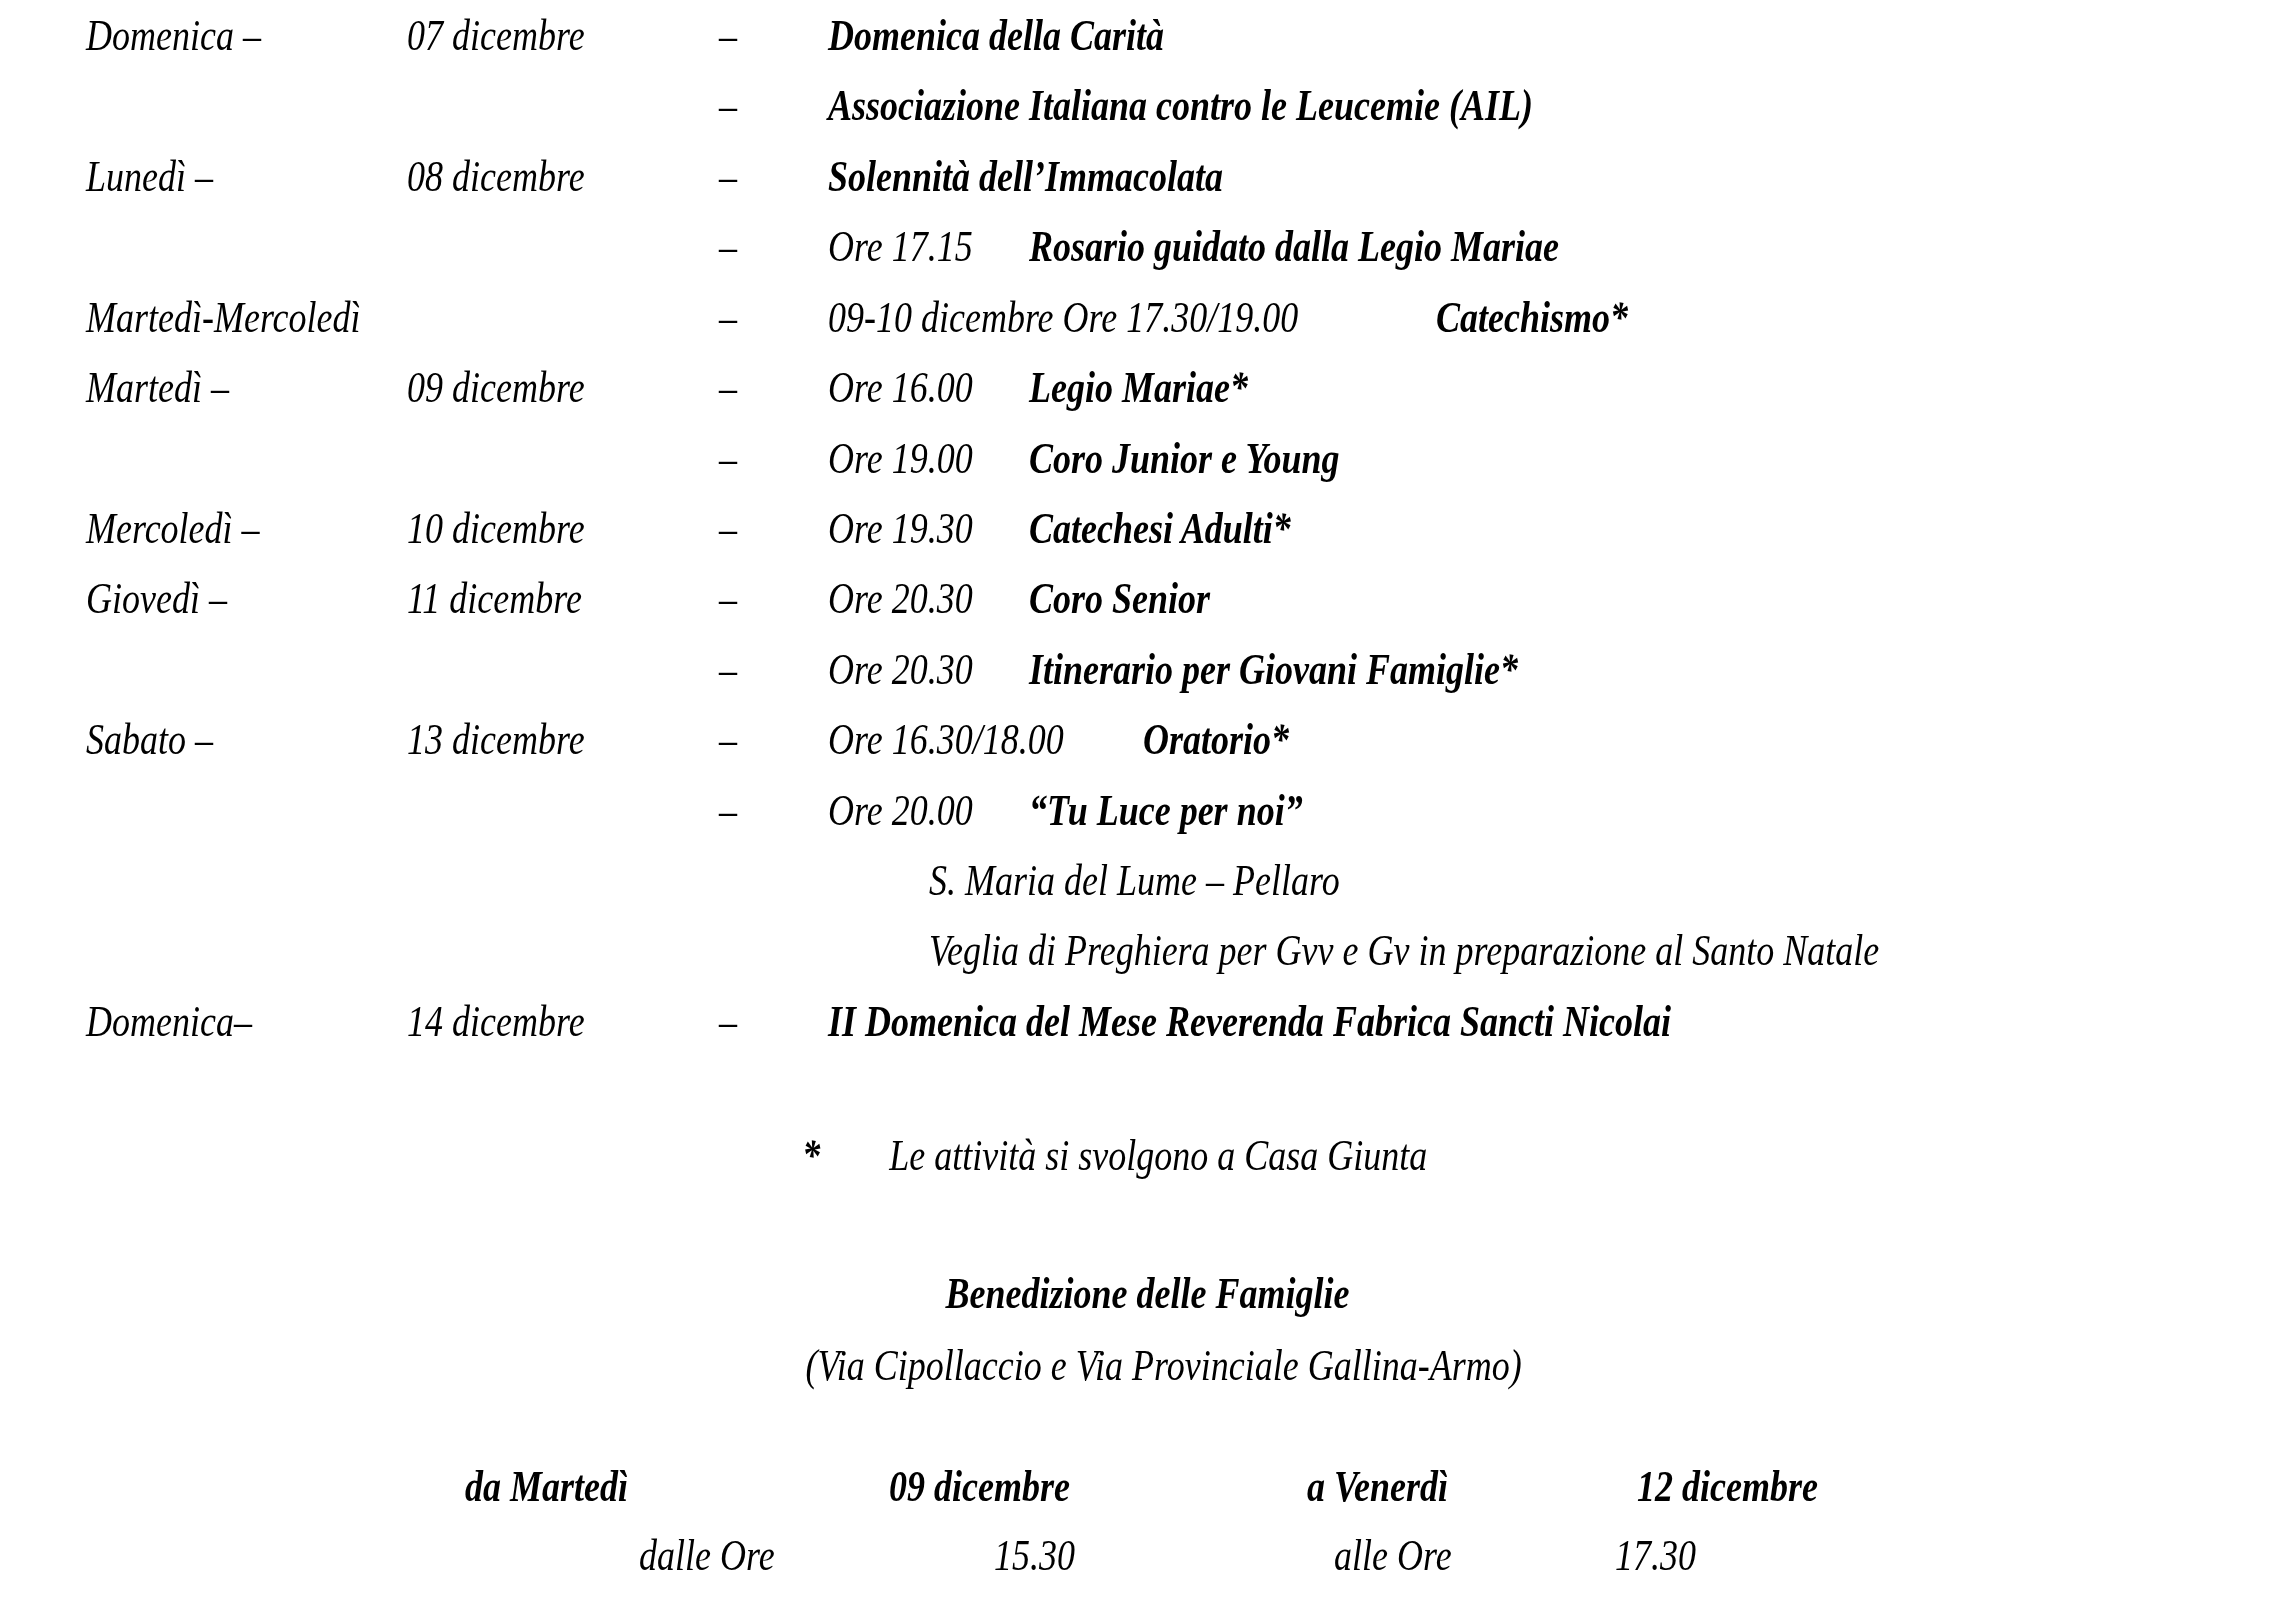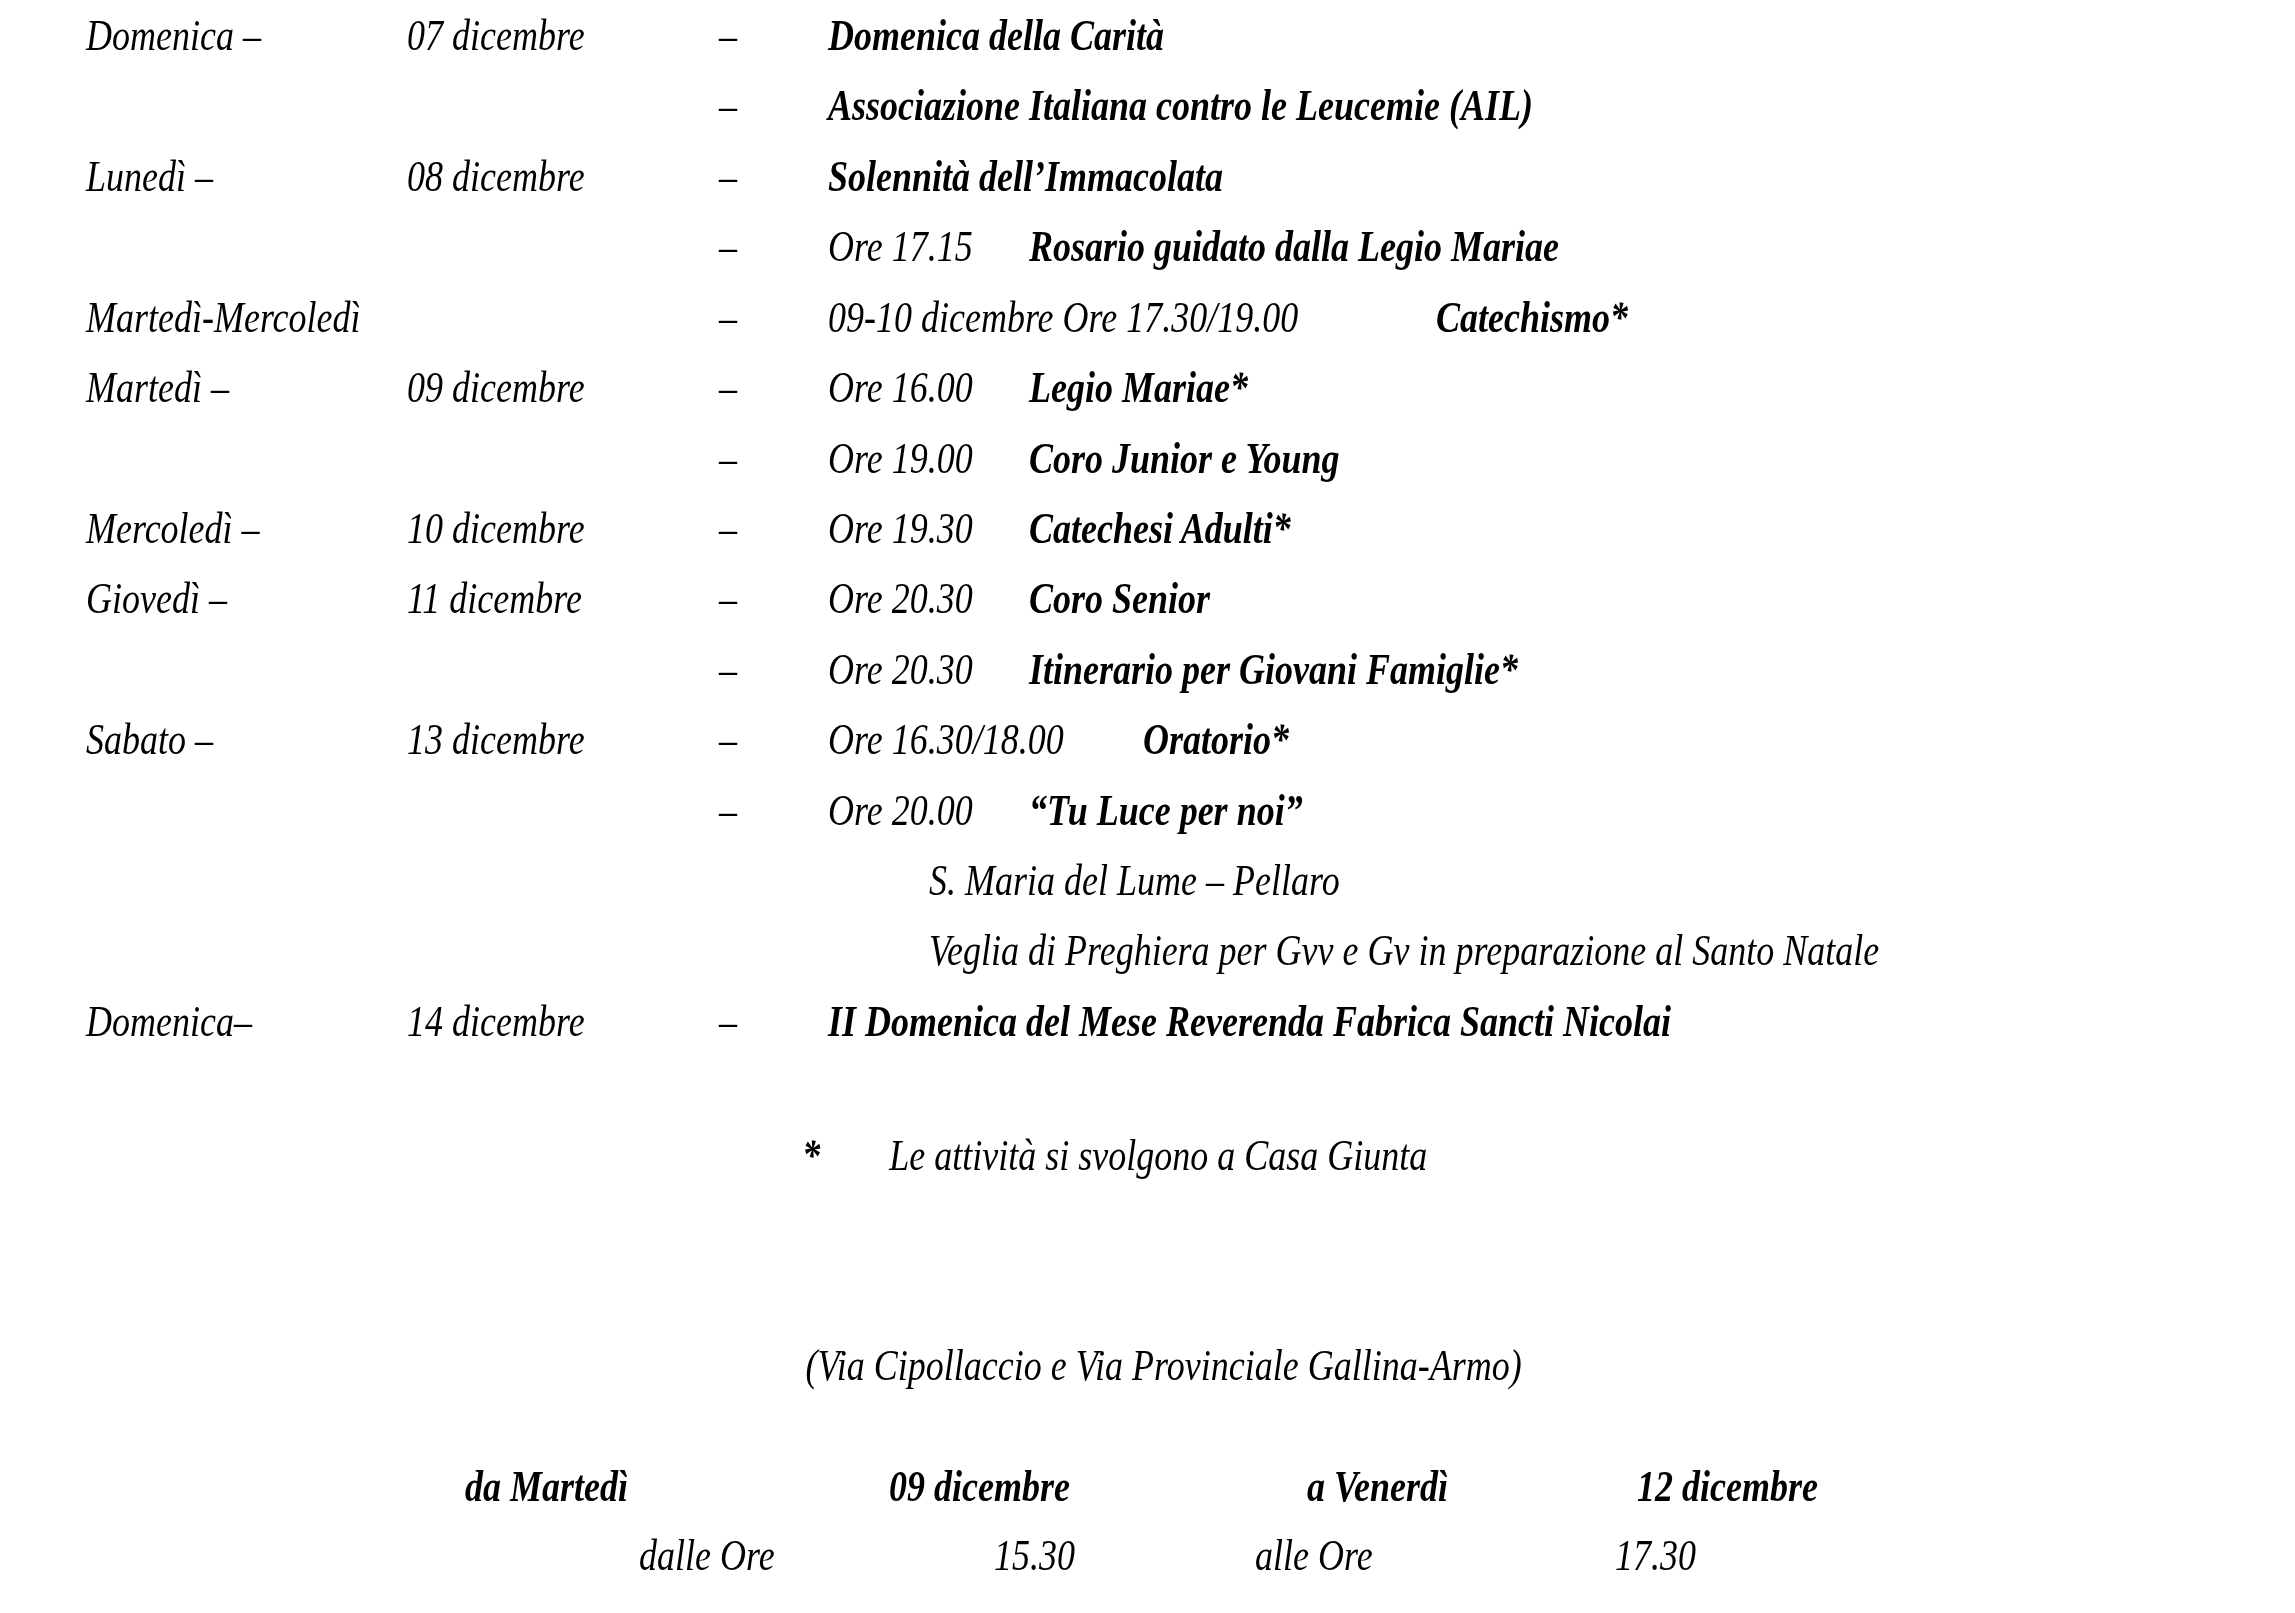--- a/index.html
+++ b/index.html
@@ -99,21 +99,21 @@
     line-height: 69px;
     white-space: nowrap;
   }
   .b-c1 { left: 465px; }
   .b-c2 { left: 889px; }
   .b-c3 { left: 1307px; }
   .b-c4 { left: 1637px; }
 
   .b2-c1 { left: 639px; }
   .b2-c2 { left: 966px; margin-left: 28px; }
-  .b2-c3 { left: 1255px; text-decoration: underline; }
+  .b2-c3 { left: 1334px; text-decoration: underline; }
   .b2-c4 { left: 1615px; }
 
   .sp { display: inline-block; width: 0.45em; }
 </style>
 </head>
 <body>
 
 <div class="page">
 
   <div class="schedule">
@@ -205,20 +205,23 @@
       <div class="cell c-dash"><span class="it">–</span></div>
       <div class="cell c-text"><span class="it-b">II Domenica del Mese Reverenda Fabrica Sancti Nicolai</span></div>
     </div>
 
   </div>
 
   <div class="centered" style="top:1129px;">
     <span class="it-b">*</span><span class="it">Le attività si svolgono a Casa Giunta</span>
   </div>
 
+  <div class="centered" style="top:1267px;">
+    <span class="it-b">Benedizione delle Famiglie</span>
+  </div>
 
   <div class="centered" style="top:1339px;padding-left:16px;">
     <span class="it">(Via Cipollaccio e Via Provinciale Gallina-Armo)</span>
   </div>
 
   <div class="bene-row" style="top:1452px;">
     <div class="bcell b-c1"><span class="it-b">da Martedì</span></div>
     <div class="bcell b-c2"><span class="it-b">09 dicembre</span></div>
     <div class="bcell b-c3"><span class="it-b">a Venerdì</span></div>
     <div class="bcell b-c4"><span class="it-b">12 dicembre</span></div>

